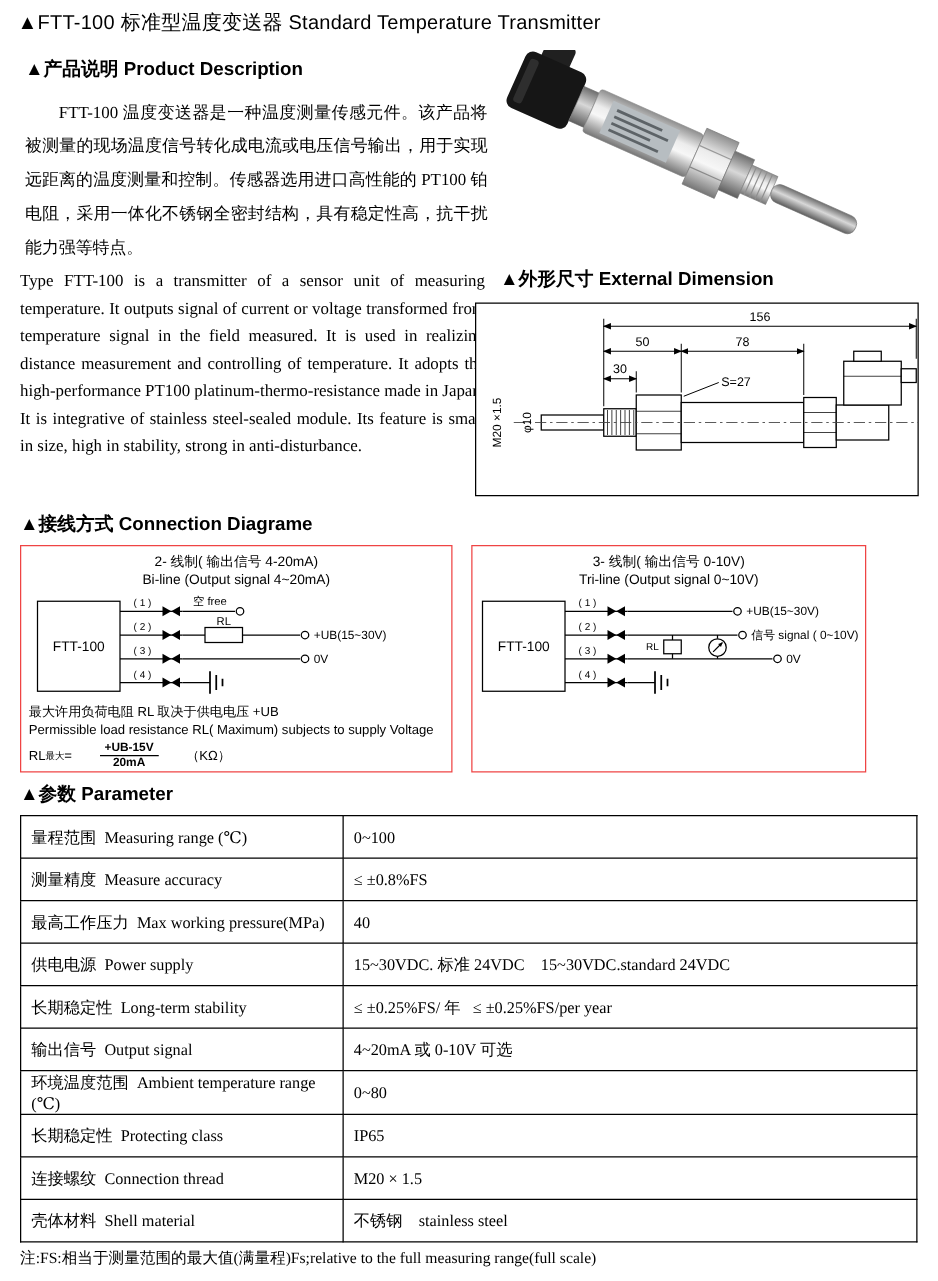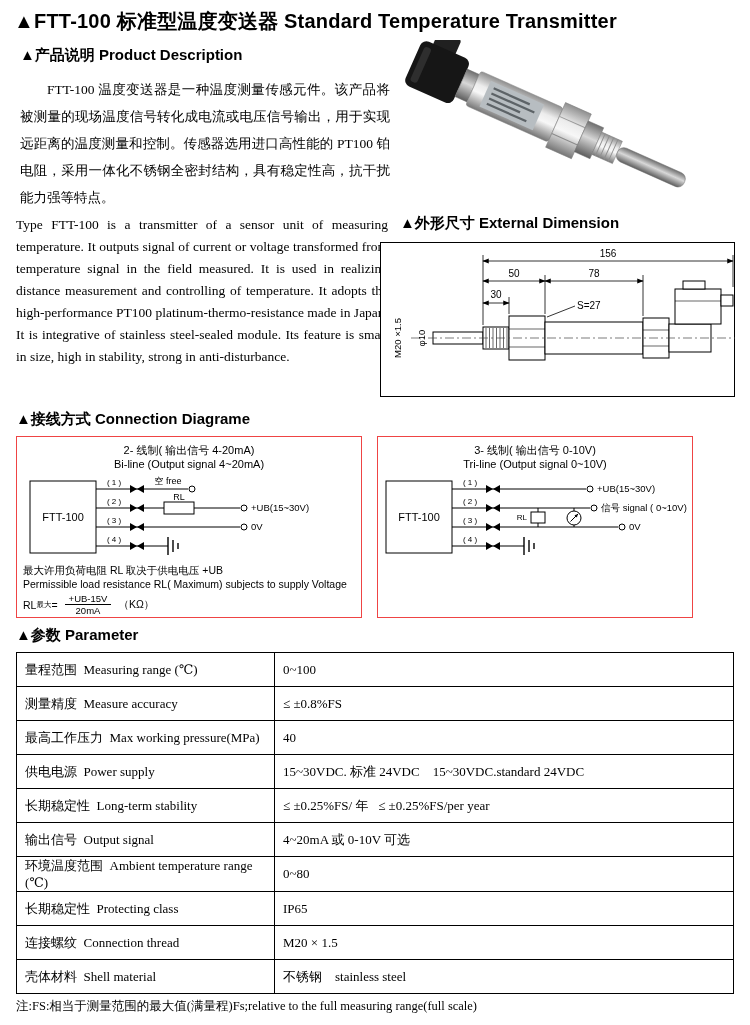--- a/index.html
+++ b/index.html
@@ -5,21 +5,21 @@
   * { margin:0; padding:0; box-sizing:border-box; }
   html,body { background:#fff; }
   body {
     width:750px; height:1025px; position:relative; overflow:hidden;
     font-family:"Liberation Serif","DejaVu Serif",serif; color:#000;
   }
   .abs { position:absolute; }
   .page-title {
     left:14px; top:8px; width:720px;
     font-family:"Liberation Sans","DejaVu Sans",sans-serif;
-    font-weight:bold; font-size:20px; letter-spacing:.2px;
+    font-weight:normal; font-size:16px; letter-spacing:.2px;
   }
   .sec-heading {
     font-family:"Liberation Sans","DejaVu Sans",sans-serif;
     font-weight:bold; font-size:15px;
   }
   .para-cn {
     left:20px; top:76px; width:370px;
     font-size:13.5px; line-height:27px; text-align:justify; text-indent:2em;
   }
   .para-en {
@@ -35,21 +35,21 @@
     top:436px; height:182px; border:1px solid #ef4444; background:#fff;
     font-family:"Liberation Sans","DejaVu Sans",sans-serif;
   }
   .conn-title { text-align:center; font-size:11px; line-height:14px; }
   .conn-title:first-child { margin-top:6px; }
   .conn-svg { display:block; margin:4px auto 0 auto; }
   .conn-note { font-size:10.5px; line-height:14px; padding:0 6px; }
   .conn-note.indent { padding-left:66px; }
   .conn-formula { font-size:10.5px; padding:2px 6px 0 6px; display:flex; align-items:center; }
   .conn-formula sub { font-size:7.5px; }
-  .frac { display:inline-block; text-align:center; vertical-align:middle; font-size:9.5px; margin:0 7px; line-height:11px; }
+  .frac { display:inline-block; text-align:center; vertical-align:middle; font-size:9.5px; margin:0 22px; line-height:11px;font-weight:bold; }
   .frac .num { display:block; border-bottom:1px solid #000; padding:0 4px; }
   .frac .den { display:block; }
   .param-table {
     left:16px; top:652px; width:718px;
     border-collapse:collapse; table-layout:fixed; font-size:13px;
   }
   .param-table td {
     border:1px solid #000; height:34px; vertical-align:middle;
     padding:0 8px; white-space:pre-wrap;
   }

